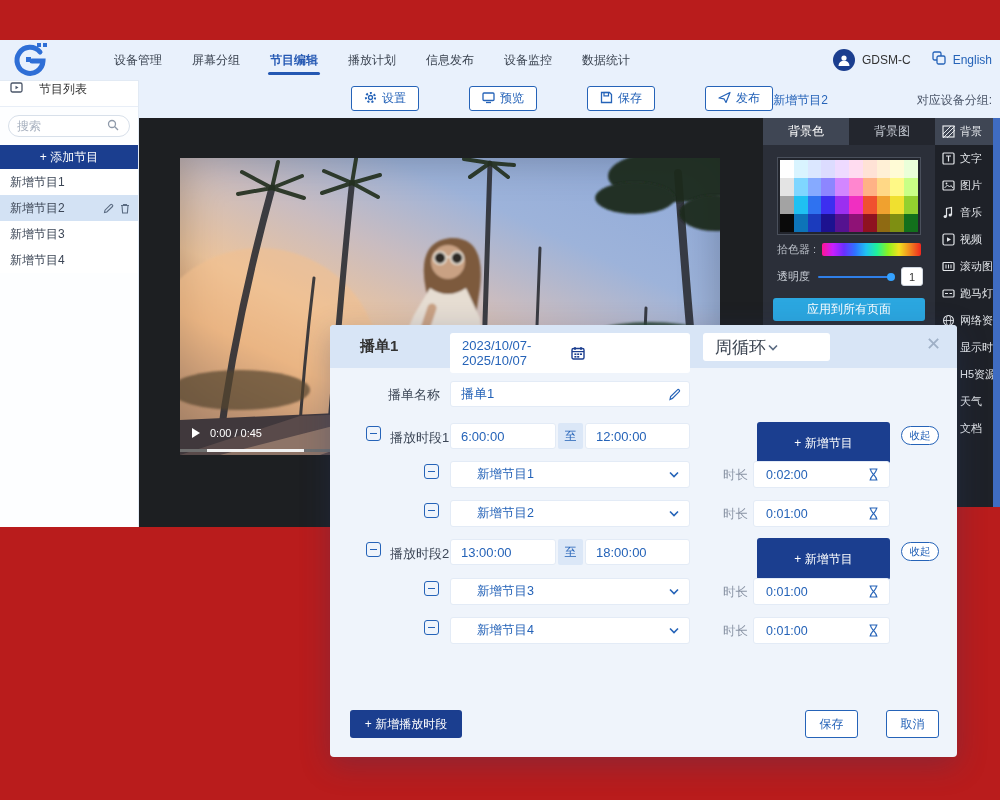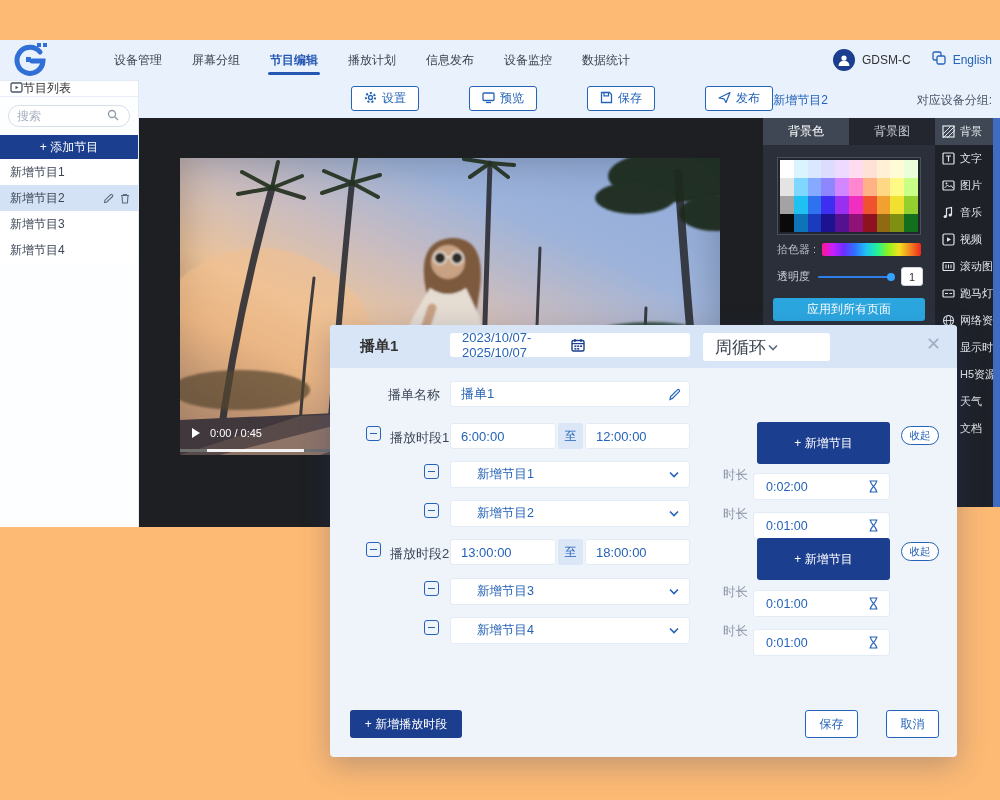--- a/index.html
+++ b/index.html
@@ -1,18 +1,18 @@
 <!DOCTYPE html>
 <html><head>
 <meta charset="utf-8">
 <style>
   * { margin:0; padding:0; box-sizing:border-box; }
   html,body { background:#fff; }
   body { font-family:"Liberation Sans", sans-serif; }
-  .app { position:relative; width:1000px; height:800px; background:#fdba74; overflow:hidden; }
+  .app { position:relative; width:1000px; height:800px; background:#b91c1c; overflow:hidden; }
 
   
   .navbar { position:absolute; left:0; top:40px; width:1000px; height:40px; background:#e9f1fc; display:flex; align-items:center; }
   .logo { position:absolute; left:10px; top:2px; width:40px; height:36px; }
   .logo svg { width:40px; height:36px; }
   .nav-menu { position:absolute; left:112px; top:0; height:40px; display:flex; align-items:center; gap:26px; }
   .nav-item { font-size:12px; color:#3a4350; cursor:pointer; position:relative; padding:12px 2px; white-space:nowrap; }
   .nav-item.active { color:#2458b3; font-weight:bold; }
   .nav-item.active::after { content:""; position:absolute; left:0; right:0; bottom:6px; height:3px; background:#2458b3; border-radius:2px; }
   .nav-right { position:absolute; right:8px; top:0; height:40px; display:flex; align-items:center; gap:7px; }
@@ -22,21 +22,21 @@
 
   
   .toolbar { position:absolute; left:139px; top:80px; width:861px; height:38px; background:#e9f1fc; }
   .tb-buttons { position:absolute; left:176px; top:6px; display:flex; gap:14px; }
   .tb-btn { height:25px; padding:0 12px; background:#fff; border:1px solid #2563b8; border-radius:3px; color:#2563b8; font-size:12px; display:flex; align-items:center; gap:5px; cursor:pointer;margin-left:36px; }
   .tb-program { position:absolute; right:172px; top:12px; font-size:12px; color:#2563b8; }
   .tb-group { position:absolute; right:8px; top:12px; font-size:12px; color:#4a5568; }
 
   
   .sidebar { position:absolute; left:0; top:80px; width:139px; height:447px; background:#fdfeff; border-right:1px solid #e2eaf4; border-top:1px solid #e2eaf4; }
-  .sb-header { height:16px; display:flex; align-items:center; gap:0; padding-left:10px; border-bottom:1px solid #e8eef7; font-size:12px; color:#333; background:#fff; }
+  .sb-header { height:26px; display:flex; gap:16px; padding-left:10px; border-bottom:1px solid #e8eef7; font-size:12px; color:#333; background:#fff; }
   .sb-search { margin:8px 8px 8px 8px; height:22px; border:1px solid #d8e0ea; border-radius:12px; background:#fff; display:flex; align-items:center; padding:0 8px; }
   .sb-search input { border:none; outline:none; width:90px; font-size:12px; color:#333; background:transparent; font-family:"Liberation Sans",sans-serif; }
   .sb-search input::placeholder { color:#a9b2c0; }
   .sb-add { height:24px; background:#1b3e8f; color:#fff; font-size:12px; display:flex; align-items:center; justify-content:center; cursor:pointer; }
   .sb-item { height:26px; display:flex; align-items:center; padding:0 8px 0 10px; font-size:12px; color:#3c4656; cursor:pointer; background:#fff; }
   .sb-item.selected { background:#d3e2f4; }
   .sb-item .spacer { flex:1; }
   .sb-item .mini-ic { margin-left:6px; display:flex; }
 
   
@@ -74,36 +74,36 @@
   .toolstrip { position:absolute; left:935px; top:118px; width:58px; height:389px; background:#1e2128; }
   .tool { height:27px; display:flex; align-items:center; gap:5px; padding-left:7px; font-size:11px; color:#e3e6ea; cursor:pointer; white-space:nowrap; }
   .tool.active { background:#3f4654; }
   .tool svg { flex:none; }
   .strip-scroll { position:absolute; left:993px; top:118px; width:7px; height:389px; background:#3f6cc2; }
 
   
   .modal { position:absolute; left:330px; top:325px; width:627px; height:432px; background:#eff4fb; border-radius:4px; box-shadow:0 8px 30px rgba(40,60,110,.30); z-index:50; }
   .m-header { position:relative; height:43px; background:#d8e5f6; border-radius:4px 4px 0 0; }
   .m-title { position:absolute; left:30px; top:12px; font-size:15px; font-weight:bold; color:#333; }
-  .m-date { position:absolute; left:120px; top:8px; width:240px; height:24px; background:#fff; border-radius:3px; display:flex; align-items:center; padding:0 10px 0 12px; }
+  .m-date { position:absolute; left:120px; top:8px; width:240px; height:40px; background:#fff; border-radius:3px; display:flex; align-items:center; padding:0 10px 0 12px; }
   .m-date span { flex:1; font-size:13px; color:#2563b8; }
   .m-select { position:absolute; left:373px; top:8px; width:127px; height:28px; background:#fff; border-radius:3px; display:flex; align-items:center; padding:0 10px 0 12px; cursor:pointer; }
   .m-select span { flex:1; font-size:17px; color:#3a4350; }
   .m-close { position:absolute; right:16px; top:10px; font-size:18px; color:#9fb0c6; cursor:pointer; line-height:1; }
 
   .m-label { position:absolute; font-size:13px; color:#3c4656; }
   .m-input { position:absolute; height:26px; background:#fff; border:1px solid #e3ebf6; border-radius:3px; display:flex; align-items:center; padding:0 8px 0 10px; }
   .m-input span.val { flex:1; font-size:13px; color:#2563b8; }
   .to-box { position:absolute; width:25px; height:26px; background:#dbe7f7; border-radius:2px; display:flex; align-items:center; justify-content:center; font-size:12px; color:#2563b8; }
   .minus { position:absolute; width:15px; height:15px; border:1.5px solid #2563b8; border-radius:3px; cursor:pointer; }
   .minus::after { content:""; position:absolute; left:3px; right:3px; top:50%; height:1.5px; margin-top:-1px; background:#2563b8; }
   .m-sel-row { position:absolute; left:120px; width:240px; height:27px; background:#fff; border:1px solid #e3ebf6; border-radius:3px; display:flex; align-items:center; padding:0 10px 0 26px; cursor:pointer; }
   .m-sel-row span.val { flex:1; font-size:12.5px; color:#2563b8; }
   .dur-label { position:absolute; left:393px; font-size:12.5px; color:#8a94a5; padding-top:6px; }
-  .dur-input { position:absolute; left:423px; width:137px; height:27px; background:#fff; border:1px solid #e3ebf6; border-radius:3px; display:flex; align-items:center; padding:0 10px 0 12px;margin-top:12px; }
+  .dur-input { position:absolute; left:423px; width:137px; height:27px; background:#fff; border:1px solid #e3ebf6; border-radius:3px; display:flex; align-items:center; padding:0 10px 0 12px; }
   .dur-input span.val { flex:1; font-size:12.5px; color:#2563b8; }
   .add-prog { position:absolute; left:427px; width:133px; height:42px; background:#1b3e8f; border-radius:3px; color:#fff; font-size:12px; display:flex; align-items:center; justify-content:center; cursor:pointer; }
   .collapse { position:absolute; left:571px; width:38px; height:19px; border:1px solid #2563b8; border-radius:10px; color:#2563b8; font-size:10.5px; display:flex; align-items:center; justify-content:center; cursor:pointer; background:#fff; }
   .m-footer-btn { position:absolute; top:385px; height:28px; border-radius:3px; font-size:12px; display:flex; align-items:center; justify-content:center; cursor:pointer; }
   .add-slot { left:20px; width:112px; background:#1b3e8f; color:#fff; }
   .save-btn { left:475px; width:53px; background:#fff; border:1px solid #2563b8; color:#2563b8; }
   .cancel-btn { left:556px; width:53px; background:#fff; border:1px solid #2563b8; color:#2563b8; }
   .pencil-ic, .hourglass-ic, .cal-ic, .caret-ic { display:flex; align-items:center; }
 </style>
 </head>

